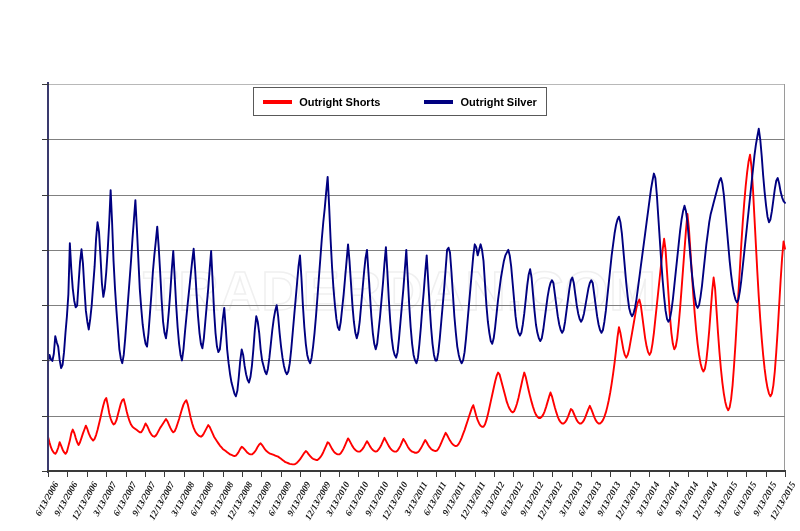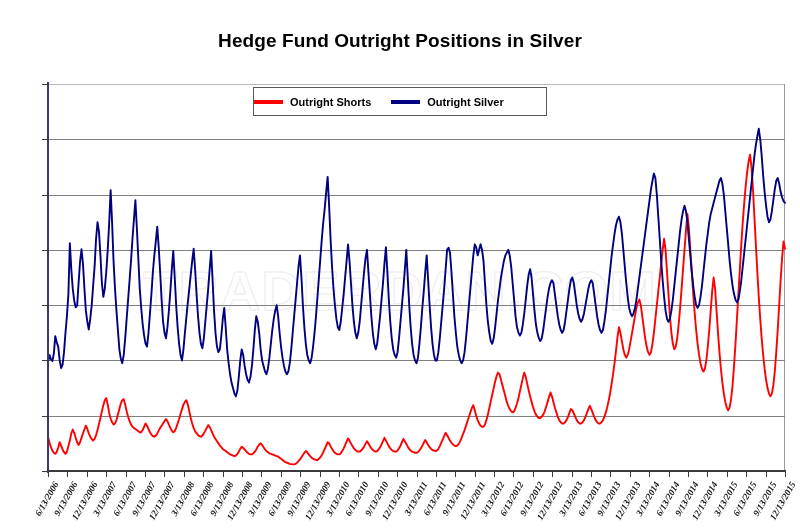--- a/index.html
+++ b/index.html
@@ -66,22 +66,22 @@
     transform-origin:left top;
     transform:rotate(-60deg) translate(-100%,0);
   }
 
   
   #legend{
     position:absolute;left:253px;top:87px;
     width:294px;height:29px;
     background:#ffffff;
     border:1px solid #595959;
-    display:flex;align-items:center;
-    gap:20px;
+    display:flex;align-items:center;justify-content:center;
+    gap:44px;
     box-sizing:border-box;
   }
   .legend-entry{display:flex;align-items:center;gap:7px;}
   .legend-swatch{width:29px;height:4px;display:block;}
   .legend-label{
     font-family:"Liberation Sans", sans-serif;
     font-size:11px;font-weight:bold;color:#000000;white-space:nowrap;
   }
 
   
@@ -98,21 +98,20 @@
     pointer-events:none;
   }
 
   svg#series-svg{position:absolute;left:0;top:0;overflow:visible;}
 </style>
 </head>
 <body>
 
 <div id="chart-root">
 
-  <div id="chart-title">Hedge Fund Outright Positions in Silver</div>
 
   <div id="watermark" style="-webkit-text-stroke: 1.5px rgb(240, 240, 240);">TRADERDAN.COM</div>
 
   <div id="plot">
     <div id="plot-top-rule"></div>
     <div id="plot-border-right"></div>
     <div id="gridlines">
         <div class="gridline" style="top: 331.714px; background: rgb(128, 128, 128);"></div>
         <div class="gridline" style="top: 276.429px; background: rgb(128, 128, 128);"></div>
         <div class="gridline" style="top: 221.143px; background: rgb(128, 128, 128);"></div>

